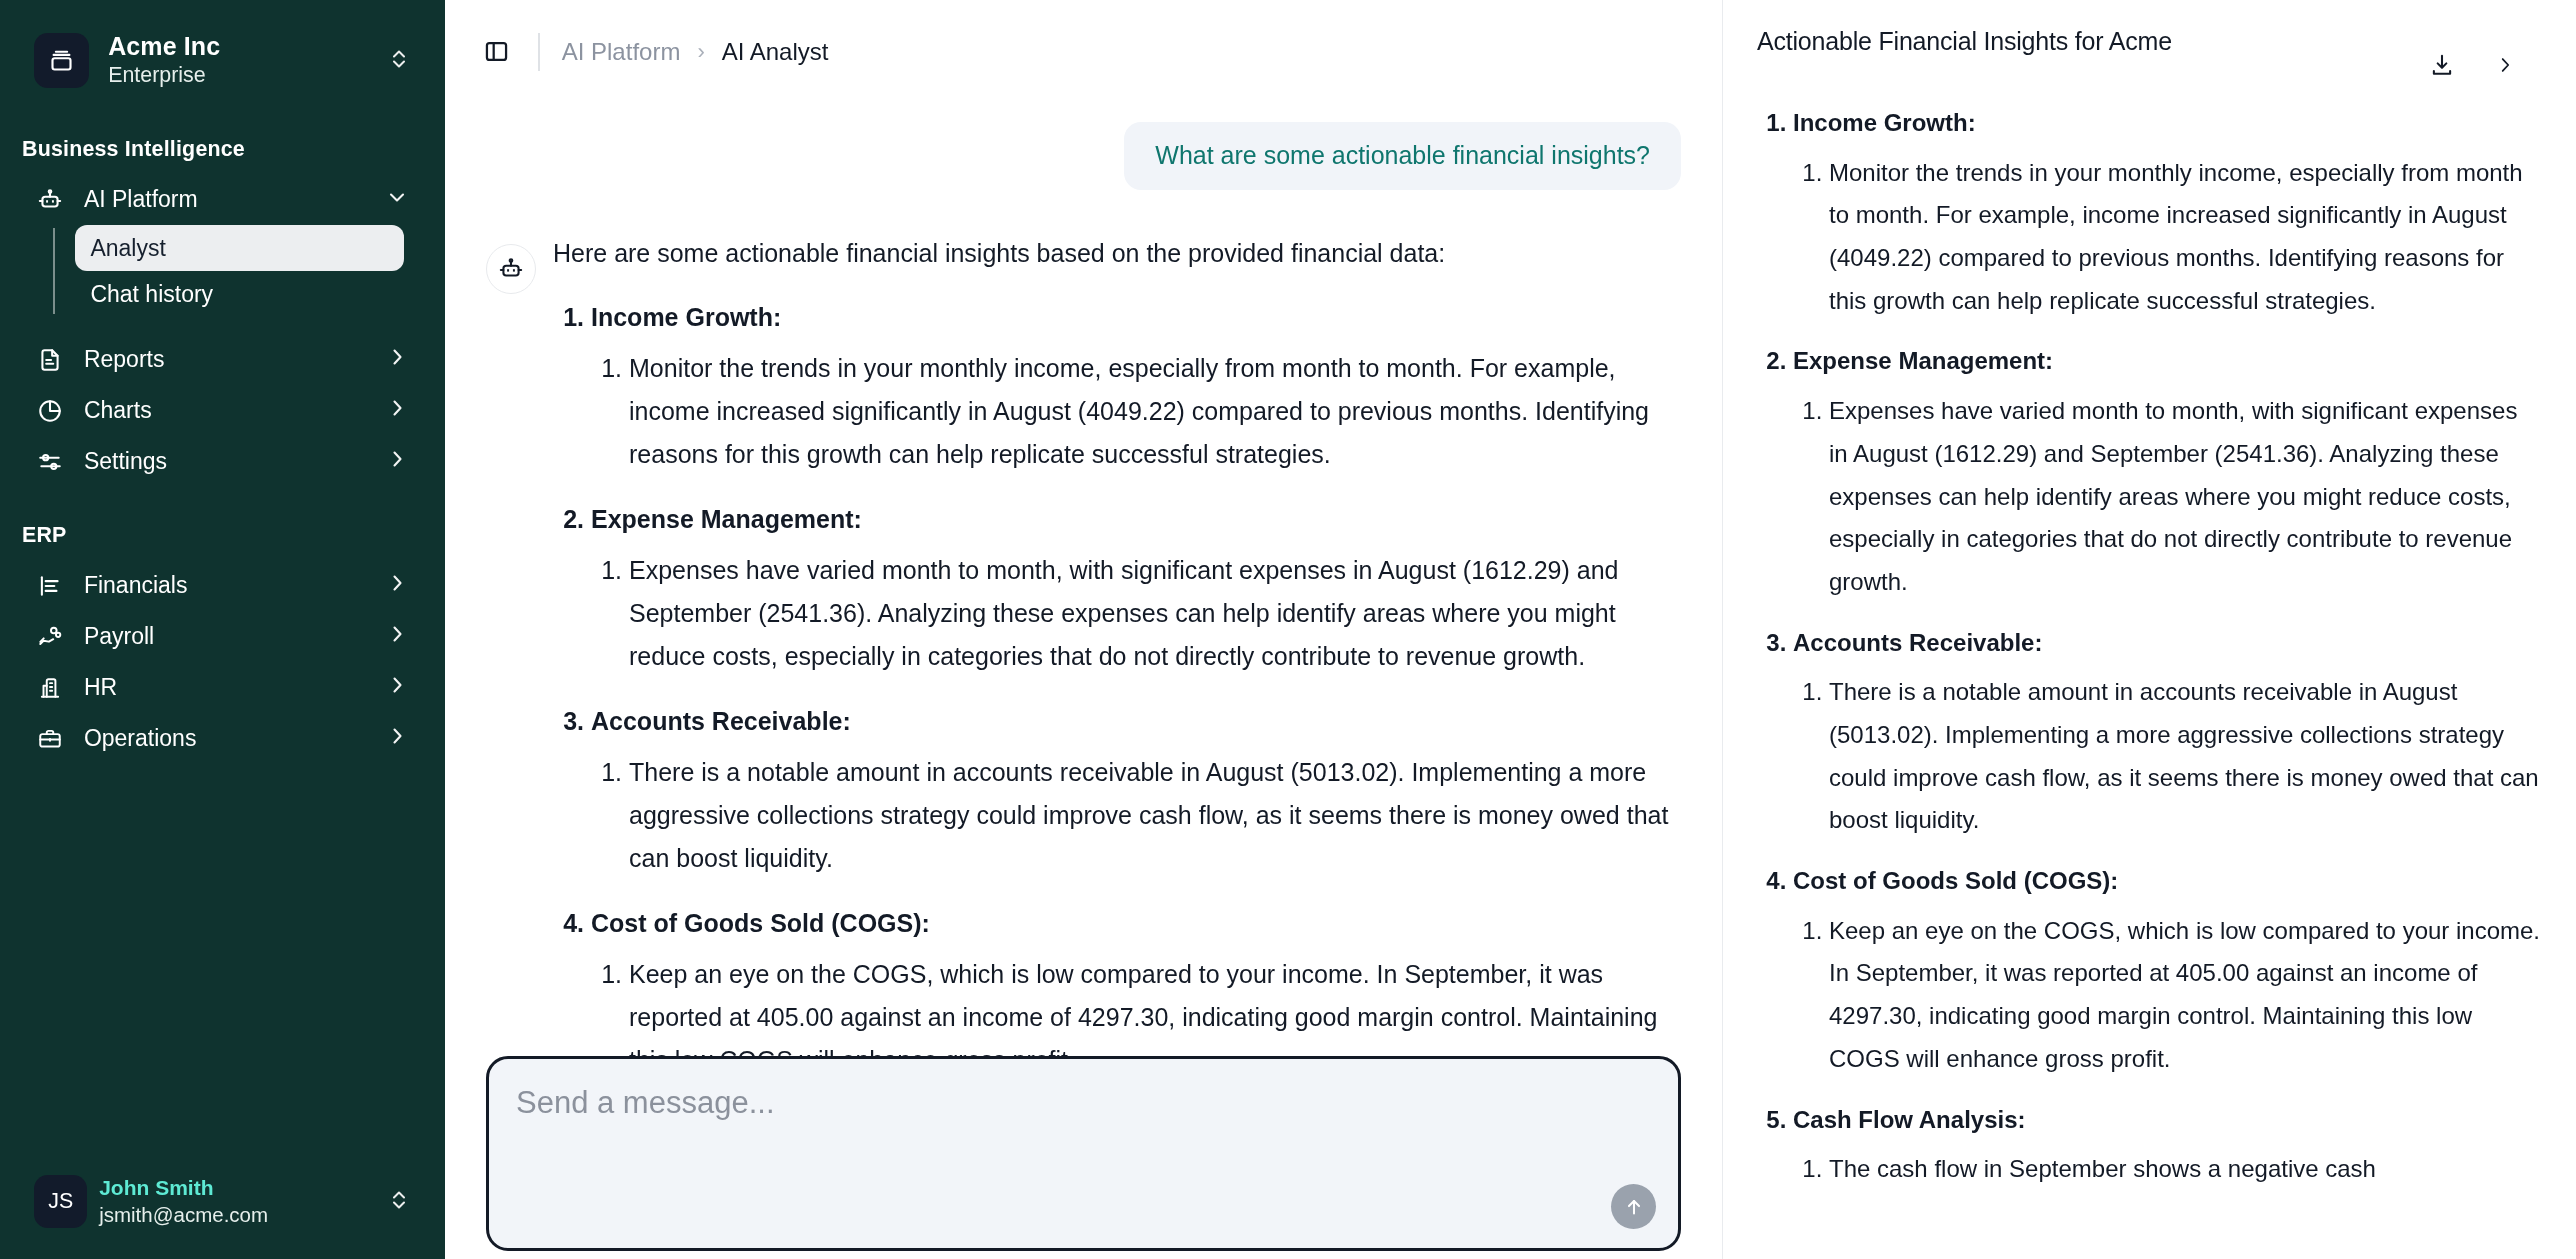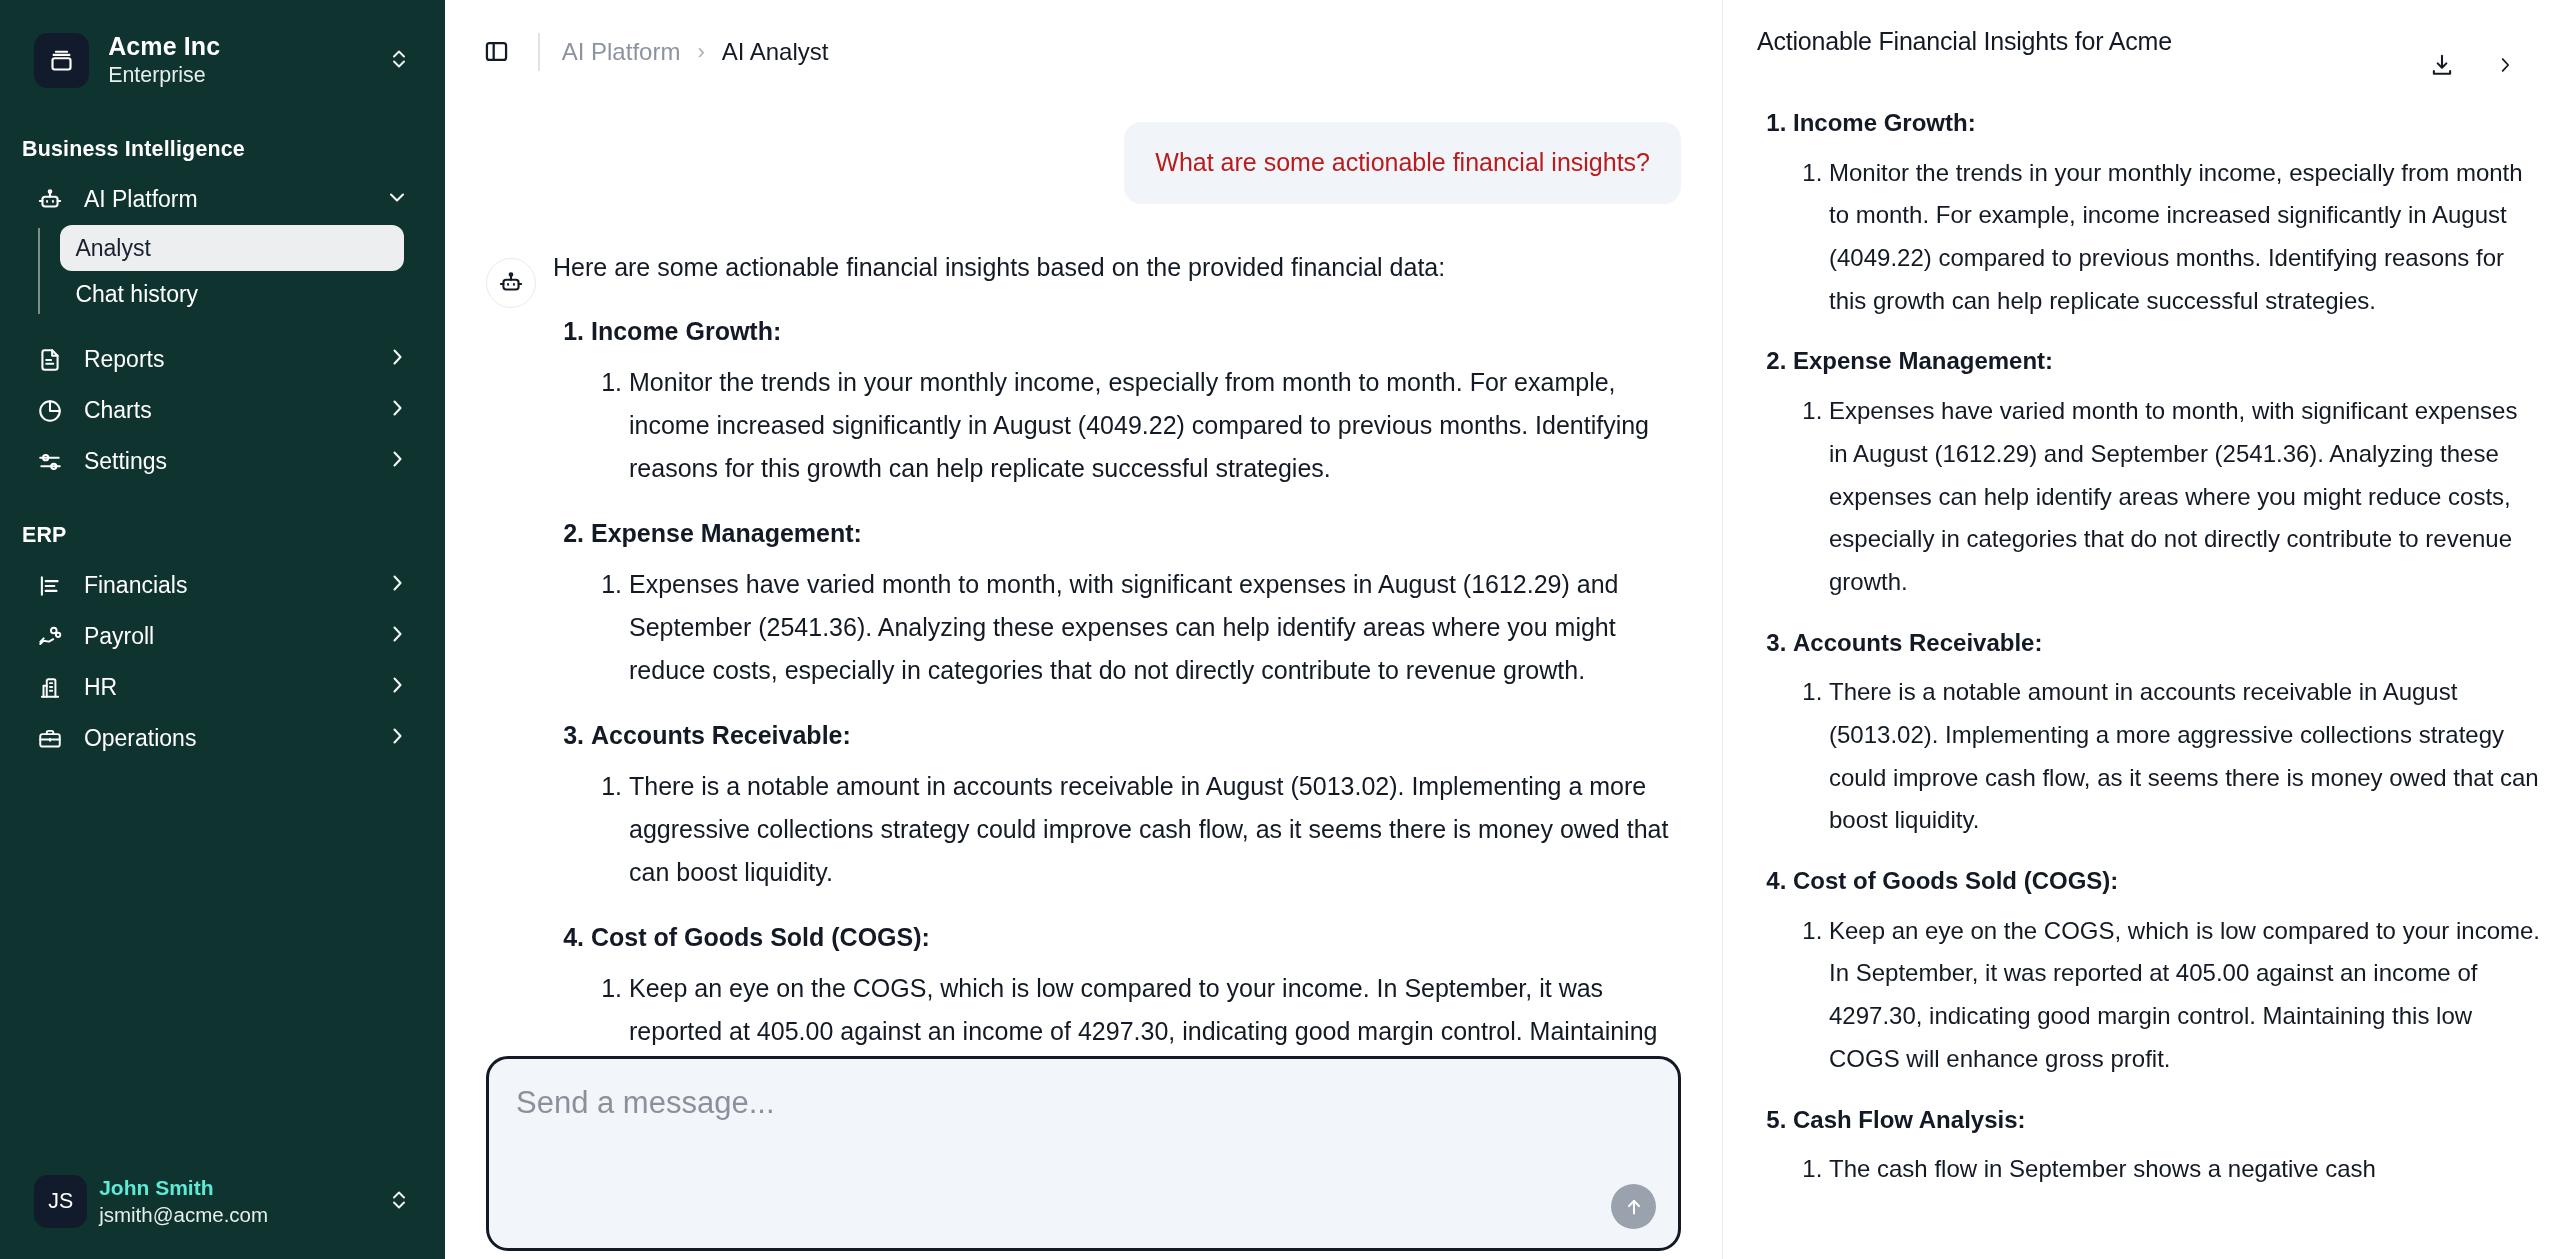--- a/index.html
+++ b/index.html
@@ -42,21 +42,21 @@
   .nav-item {
     display: flex; align-items: center; gap: 19px;
     height: 51px; margin: 0 20.5px; padding: 0 15.4px;
     border-radius: 12px; cursor: pointer;
     font-size: 23px; color: #ffffff;
   }
   .nav-item .ni-label { flex: 1; white-space: nowrap; }
   .nav-item .ni-icon { width: 29px; height: 29px; flex: 0 0 29px; display:flex; align-items:center; justify-content:center; }
   .nav-item .ni-chev { flex: 0 0 auto; opacity: .95; }
 
-  .subnav { position: relative; margin-left: 38px; padding-left: 22px; }
+  .subnav { position: relative; margin-left: 53px; padding-left: 22px; }
   .subnav::before {
     content: ""; position: absolute; left: 0; top: 3.4px; bottom: 3.4px;
     width: 1.7px; background: rgba(255,255,255,.45);
   }
   .sub-item {
     display: flex; align-items: center; height: 46px;
     margin-right: 41px; padding: 0 15.4px; border-radius: 12px;
     font-size: 23px; color: #ffffff; cursor: pointer;
   }
   .sub-item.active { background: #eceef0; color: #16202e; }
@@ -100,22 +100,22 @@
   .bc-sep { color: #aab0ba; font-size: 22px; }
   .bc-current { color: #131a26; cursor: pointer; }
 
   .chat-scroll {
     flex: 1 1 auto; position: relative; overflow: hidden;
     padding: 0 41px 0 41px;
   }
   .msg-user { display: flex; justify-content: flex-end; margin-top: 19px; }
   .bubble-user {
     background: #f1f4f9; border-radius: 17px;
-    padding: 24px 31px; max-width: 650px;
-    font-size: 25px; color: #b91c1c; line-height: 1.35;
+    padding: 17px 31px; max-width: 650px;
+    font-size: 25px; color: #0f766e; line-height: 1.35;
   }
   .msg-bot { display: flex; gap: 17px; margin-top: 46px; }
   .bot-avatar {
     width: 50px; height: 50px; flex: 0 0 50px; margin-top: 8.6px;
     border: 1.7px solid #e8eaed; border-radius: 50%;
     display: flex; align-items: center; justify-content: center;
   }
   .bot-body { flex: 1 1 auto; min-width: 0; max-width: 1181px; }
   .bot-lead { font-size: 25px; color: #131a26; line-height: 1.4; }
 

